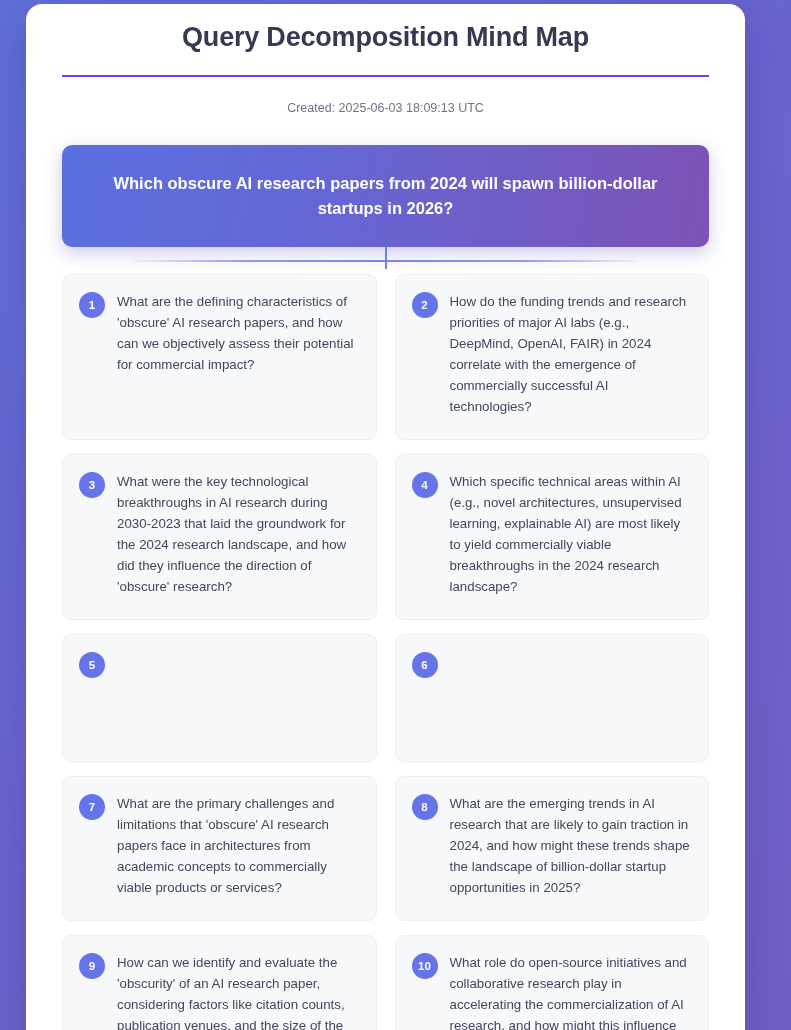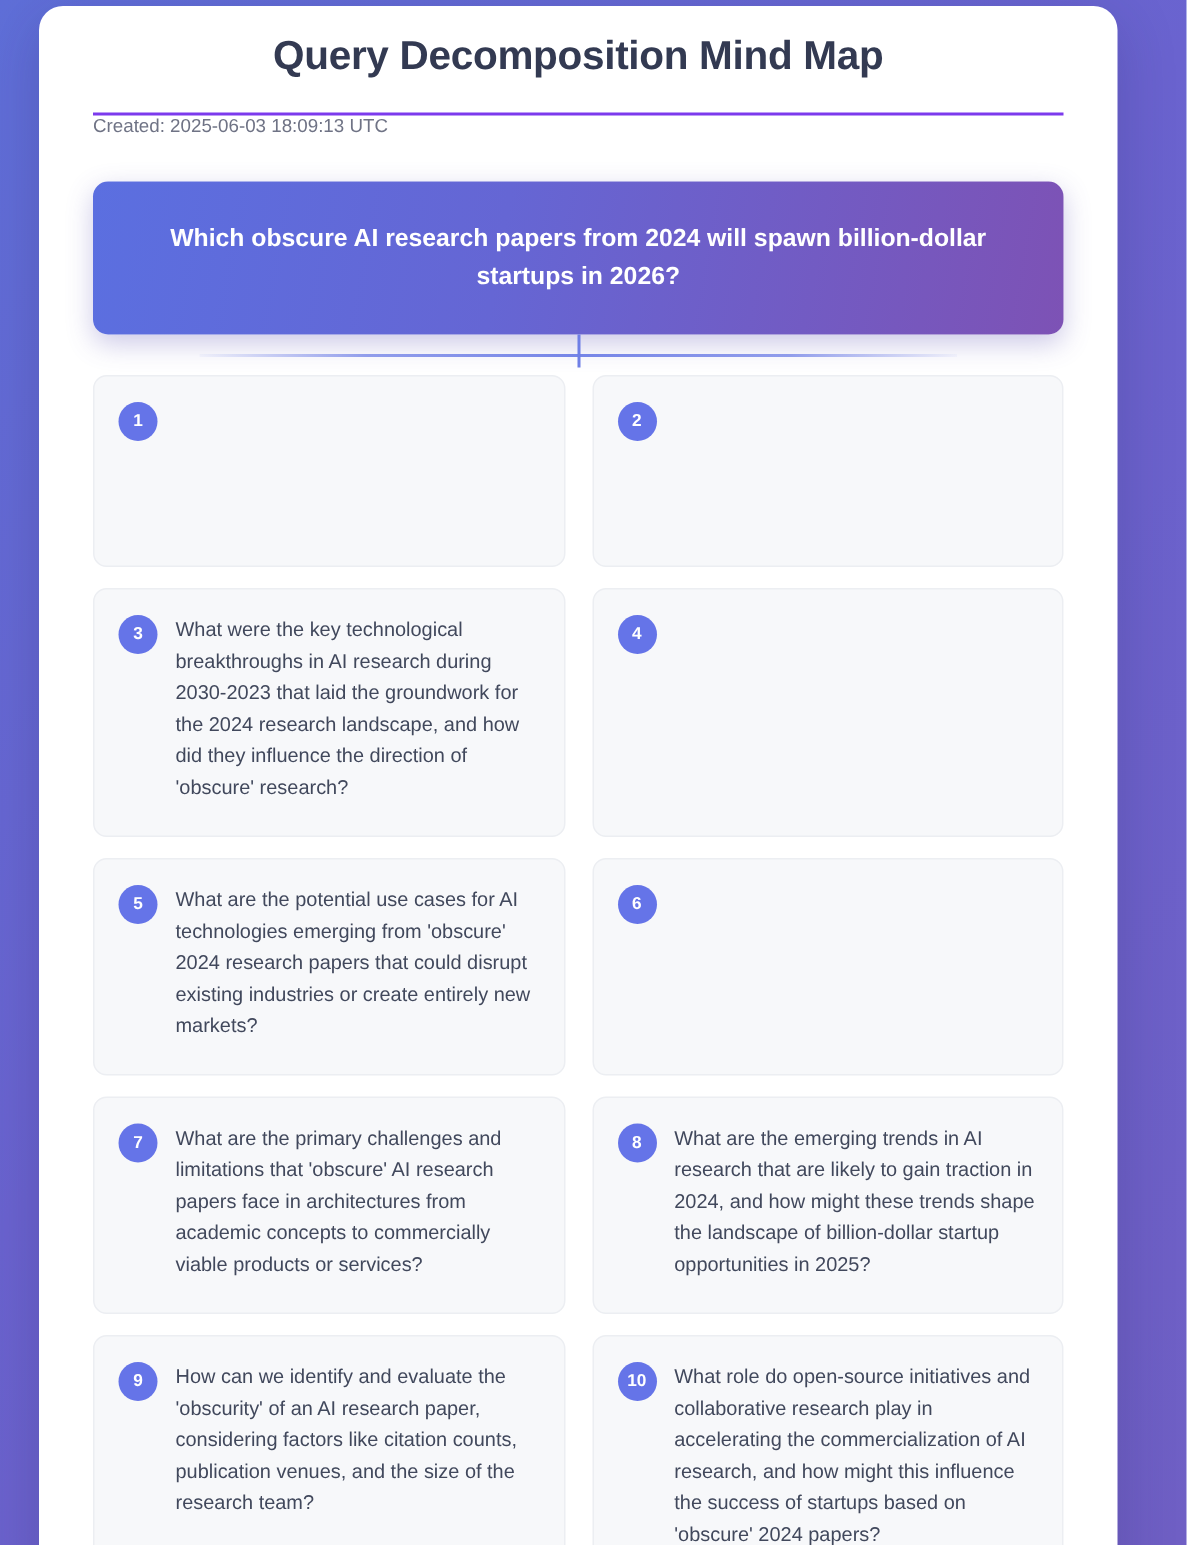--- a/index.html
+++ b/index.html
@@ -40,22 +40,24 @@
     padding-top: 18px;
   }
 
   .title-rule {
     height: 2px;
     background: #7c3aed;
     margin-top: 22px;
   }
 
   .created-line {
+    text-align: center;
     font-size: 12.5px;
     color: #6f7385;
+    margin-top: 24px;
   }
 
   
   .root-wrap {
     position: relative;
     margin-top: 30px;
   }
 
   .root-node {
     background: linear-gradient(100deg, #5b6fe0 0%, #6566d4 42%, #7d52b5 100%);
@@ -153,38 +155,40 @@
     <div class="connector">
       <div class="crossbar"></div>
       <div class="stem"></div>
     </div>
   </div>
 
   <div class="sub-grid">
 
     <div class="sub-card">
       <div class="badge">1</div>
+      <div class="sub-text">What are the defining characteristics of 'obscure' AI research papers, and how can we objectively assess their potential for commercial impact?</div>
     </div>
 
     <div class="sub-card">
       <div class="badge">2</div>
+      <div class="sub-text">How do the funding trends and research priorities of major AI labs (e.g., DeepMind, OpenAI, FAIR) in 2024 correlate with the emergence of commercially successful AI technologies?</div>
     </div>
 
     <div class="sub-card">
       <div class="badge">3</div>
       <div class="sub-text">What were the key technological breakthroughs in AI research during 2030-2023 that laid the groundwork for the 2024 research landscape, and how did they influence the direction of 'obscure' research?</div>
     </div>
 
     <div class="sub-card">
       <div class="badge">4</div>
+      <div class="sub-text">Which specific technical areas within AI (e.g., novel architectures, unsupervised learning, explainable AI) are most likely to yield commercially viable breakthroughs in the 2024 research landscape?</div>
     </div>
 
     <div class="sub-card">
       <div class="badge">5</div>
-      <div class="sub-text">What are the potential use cases for AI technologies emerging from 'obscure' 2024 research papers that could disrupt existing industries or create entirely new markets?</div>
     </div>
 
     <div class="sub-card">
       <div class="badge">6</div>
     </div>
 
     <div class="sub-card">
       <div class="badge">7</div>
       <div class="sub-text">What are the primary challenges and limitations that 'obscure' AI research papers face in architectures from academic concepts to commercially viable products or services?</div>
     </div>

